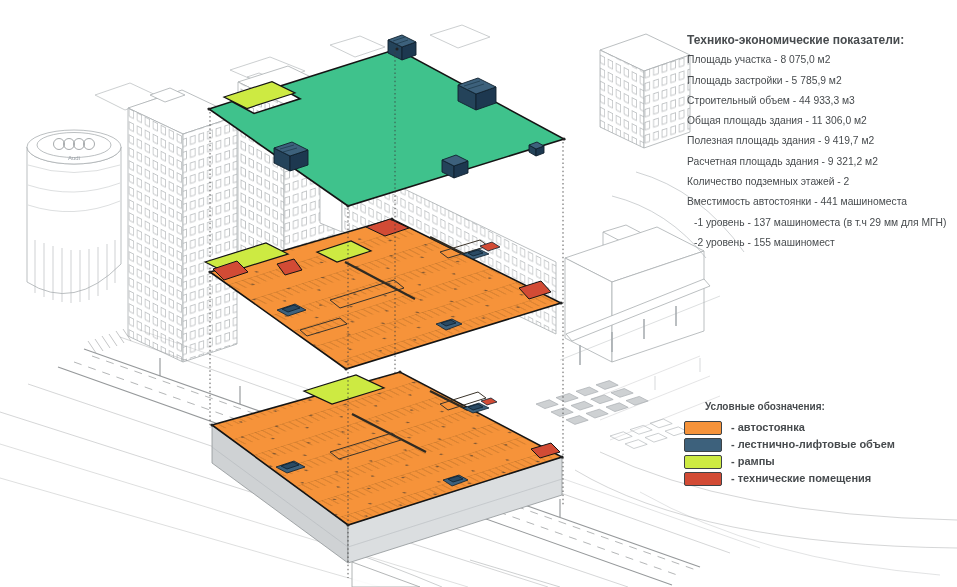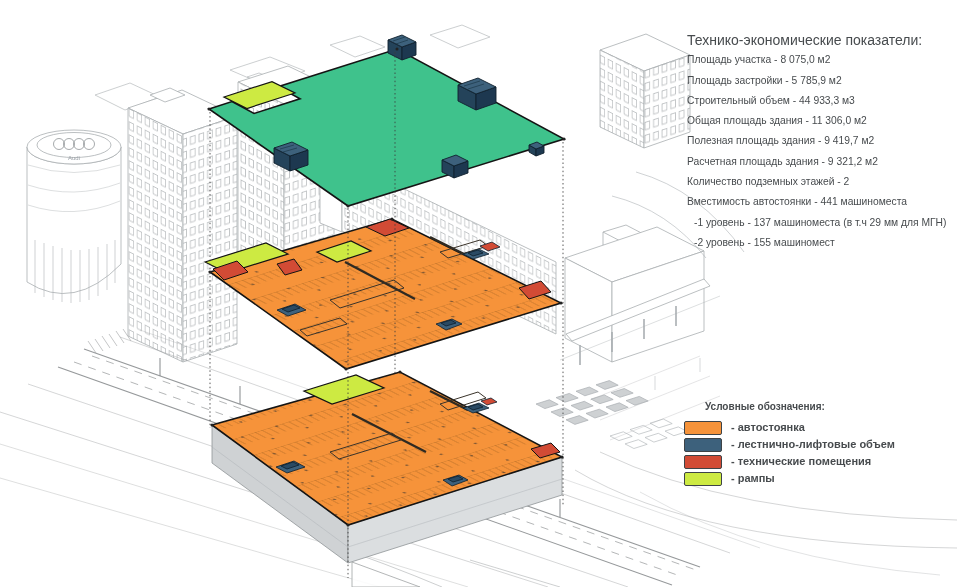--- a/index.html
+++ b/index.html
@@ -2,21 +2,21 @@
 <html><head>
 <meta charset="utf-8">
 <style>
   html,body{margin:0;padding:0;background:#fff;}
   .canvas{position:relative;width:957px;height:587px;background:#ffffff;overflow:hidden;
           font-family:"Liberation Sans",sans-serif;}
   svg{position:absolute;left:0;top:0;}
   
   .indicators{position:absolute;left:687px;top:30px;width:270px;color:#474b4e;}
   .ind-line{font-size:10.3px;font-weight:400;line-height:20.3px;white-space:nowrap;}
-  .ind-title{font-size:14px;font-weight:400;line-height:20.3px;white-space:nowrap;}
+  .ind-title{font-size:12px;font-weight:700;line-height:20.3px;white-space:nowrap;}
   .ind-sub{padding-left:7px;}
   
   .legend{position:absolute;left:684px;top:400px;color:#474b4e;}
   .legend-title{font-size:10px;font-weight:700;line-height:14px;margin:0 0 7px 21px;white-space:nowrap;}
   .legend-row{display:flex;align-items:flex-start;height:17px;}
   .swatch{width:36px;height:12px;border:1.7px solid #3e4347;border-radius:2px;margin-right:9px;flex:0 0 auto;}
   .legend-label{font-size:11px;font-weight:600;white-space:nowrap;}
 </style>
 </head>
 <body>
@@ -265,22 +265,22 @@
     <div class="legend-title">Условные обозначения:</div>
     <div class="legend-row">
       <span class="swatch" style="background-color: rgb(246, 147, 58);"></span>
       <span class="legend-label">- автостоянка</span>
     </div>
     <div class="legend-row">
       <span class="swatch" style="background-color: rgb(61, 97, 124);"></span>
       <span class="legend-label">- лестнично-лифтовые объем</span>
     </div>
     <div class="legend-row">
+      <span class="swatch" style="background-color: rgb(205, 234, 66);"></span>
+      <span class="legend-label">- рампы</span>
+    </div>
+    <div class="legend-row">
       <span class="swatch" style="background-color: rgb(210, 75, 53);"></span>
       <span class="legend-label">- технические помещения</span>
     </div>
-    <div class="legend-row">
-      <span class="swatch" style="background-color: rgb(205, 234, 66);"></span>
-      <span class="legend-label">- рампы</span>
-    </div>
   </div>
 
 </div>
 
 </body></html>

